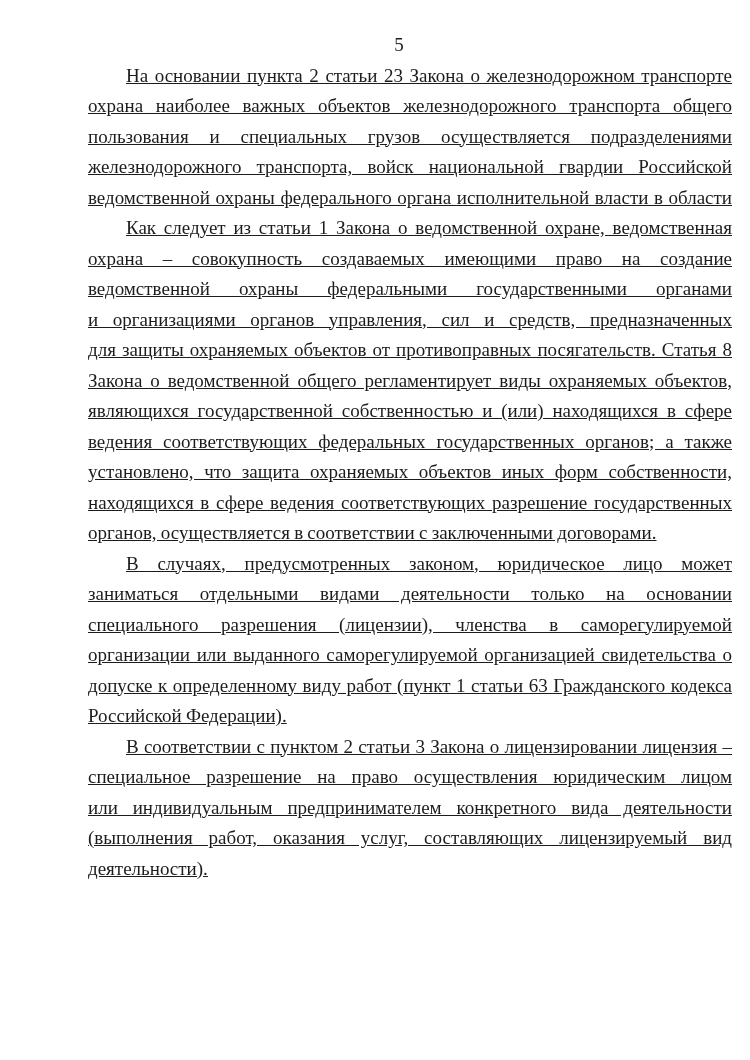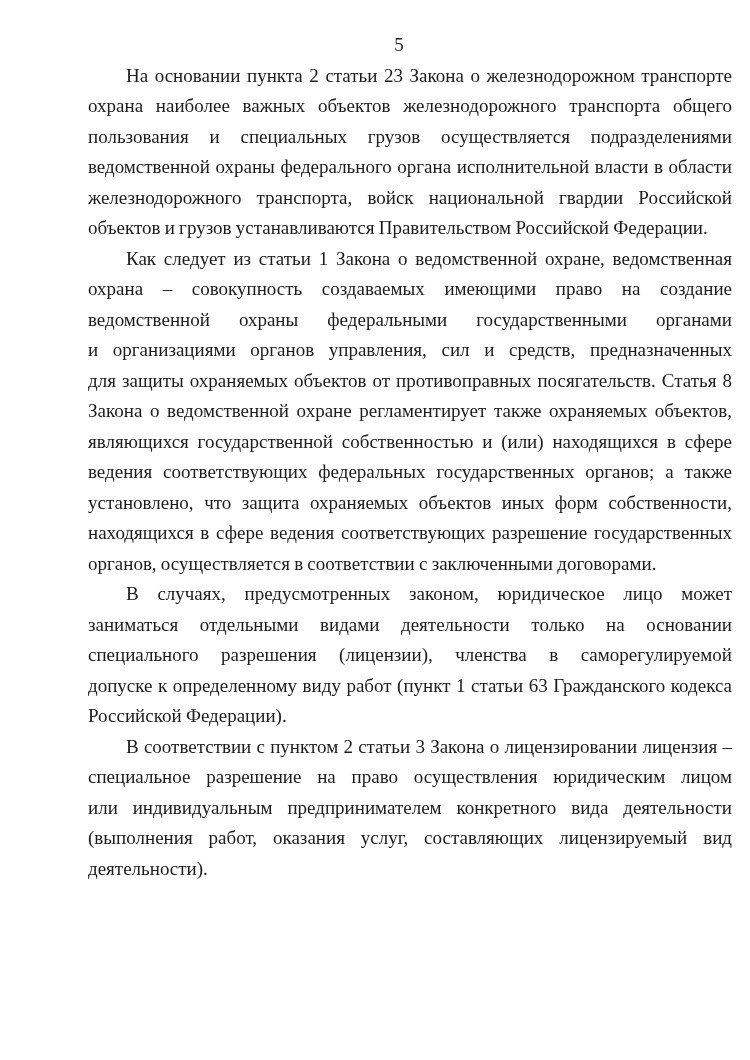--- a/index.html
+++ b/index.html
@@ -20,20 +20,21 @@
     color: #1c1c1c;
     overflow: hidden;
   }
   .page-number {
     text-align: center;
     margin-left: -22px;      
     line-height: 30.5px;
   }
   .content {
     width: 644px;
+    text-decoration: underline;
   }
   .paragraph {
     margin: 0;
     padding: 0;
   }
   .line {
     text-align: justify;
     text-align-last: justify;
     word-spacing: -0.5px;
     white-space: normal;
@@ -50,41 +51,41 @@
 </head>
 <body>
 
 <div class="page">
   <div class="page-number">5</div>
   <div class="content" id="content">
       <div class="paragraph">
         <div class="line first">На основании пункта 2 статьи 23 Закона о железнодорожном транспорте</div>
         <div class="line">охрана наиболее важных объектов железнодорожного транспорта общего</div>
         <div class="line">пользования и специальных грузов осуществляется подразделениями</div>
+        <div class="line">железнодорожного транспорта, войск национальной гвардии Российской</div>
         <div class="line">ведомственной охраны федерального органа исполнительной власти в области</div>
-        <div class="line">железнодорожного транспорта, войск национальной гвардии Российской</div>
-        <div class="line last">объектов и грузов устанавливаются Правительством Российской Федерации.</div>
       </div>
       <div class="paragraph">
         <div class="line first">Как следует из статьи 1 Закона о ведомственной охране, ведомственная</div>
         <div class="line">охрана – совокупность создаваемых имеющими право на создание</div>
         <div class="line">ведомственной охраны федеральными государственными органами</div>
         <div class="line">и организациями органов управления, сил и средств, предназначенных</div>
         <div class="line">для защиты охраняемых объектов от противоправных посягательств. Статья 8</div>
-        <div class="line">Закона о ведомственной охране регламентирует также охраняемых объектов,</div>
+        <div class="line">Закона о ведомственной общего регламентирует виды охраняемых объектов,</div>
         <div class="line">являющихся государственной собственностью и (или) находящихся в сфере</div>
         <div class="line">ведения соответствующих федеральных государственных органов; а также</div>
         <div class="line">установлено, что защита охраняемых объектов иных форм собственности,</div>
         <div class="line">находящихся в сфере ведения соответствующих разрешение государственных</div>
         <div class="line last">органов, осуществляется в соответствии с заключенными договорами.</div>
       </div>
       <div class="paragraph">
         <div class="line first">В случаях, предусмотренных законом, юридическое лицо может</div>
         <div class="line">заниматься отдельными видами деятельности только на основании</div>
         <div class="line">специального разрешения (лицензии), членства в саморегулируемой</div>
+        <div class="line">организации или выданного саморегулируемой организацией свидетельства о</div>
         <div class="line">допуске к определенному виду работ (пункт 1 статьи 63 Гражданского кодекса</div>
         <div class="line last">Российской Федерации).</div>
       </div>
       <div class="paragraph">
         <div class="line first">В соответствии с пунктом 2 статьи 3 Закона о лицензировании лицензия –</div>
         <div class="line">специальное разрешение на право осуществления юридическим лицом</div>
         <div class="line">или индивидуальным предпринимателем конкретного вида деятельности</div>
         <div class="line">(выполнения работ, оказания услуг, составляющих лицензируемый вид</div>
         <div class="line last">деятельности).</div>
       </div>

